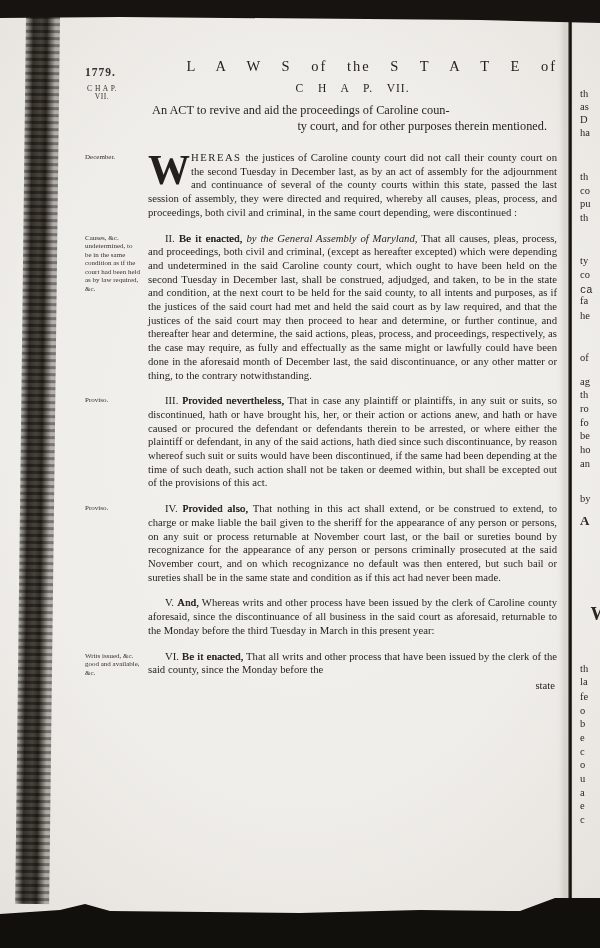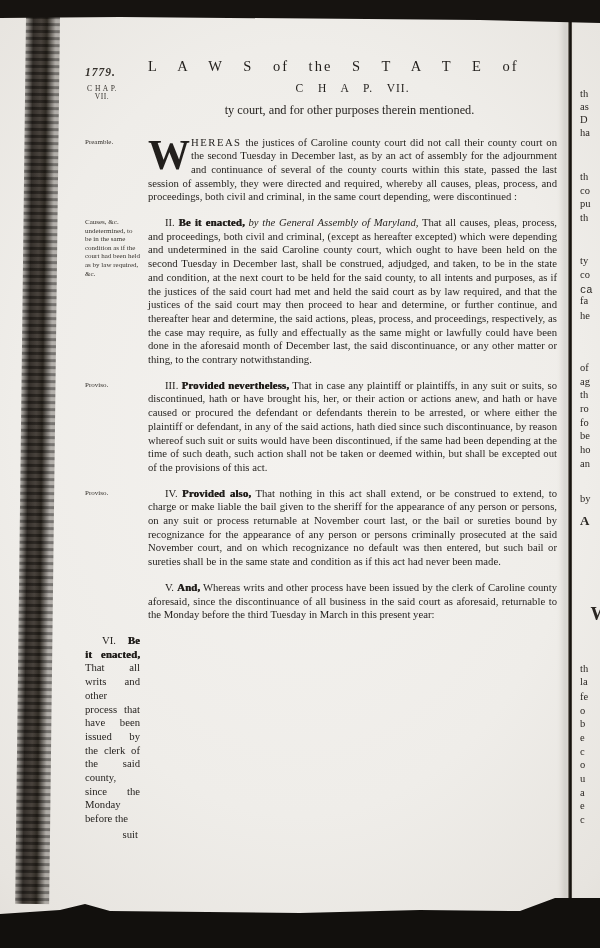--- a/index.html
+++ b/index.html
@@ -53,47 +53,47 @@
 
   
   .page-content {
     position:absolute; left:85px; top:58px; width:472px; z-index:5;
     display:grid; grid-template-columns:55px 409px; column-gap:8px; row-gap:0;
   }
   .mcell { font-size:7px; line-height:8.6px; color:#35312c; padding-top:2px; }
   .tcell { }
 
   .head-margin { padding-top:10px; }
-  .year { font-size:11.5px; font-weight:bold; letter-spacing:1px; font-style:italic; }
+  .year { font-size:11.5px; font-weight:bold; letter-spacing:1px; }
   .chap-margin { font-size:7.5px; letter-spacing:0.5px; margin-top:8px; text-align:center; width:34px; }
 
   .running-header {
-    font-size:14.5px; text-align:left; letter-spacing:2px; word-spacing:14px;
+    font-size:14.5px; text-align:right; letter-spacing:2px; word-spacing:14px;
     margin-bottom:7px;
   }
   .chap-heading {
     font-size:11.5px; text-align:center; letter-spacing:1px; word-spacing:10px;
     margin-bottom:9px;
   }
   .act-title {
     font-size:12.3px; line-height:15.5px; padding-left:4px; padding-right:10px;
     margin-bottom:17px;
   }
-  .act-title .l2 { display:block; text-align:center; }
+  .act-title .l2 { display:block; text-align:right; }
 
   .para {
     font-size:10.7px; line-height:13.7px; text-align:justify; margin:0 0 12px 0;
   }
   .para.indent { text-indent:17px; }
   .dropcap {
     float:left; font-size:42px; line-height:34px; height:38px; width:40px;
     font-weight:bold; padding:2px 3px 0 0; text-align:center;
   }
   .run-caps { letter-spacing:1.5px; }
-  .run-blackletter { font-weight:bold; letter-spacing:0.2px; text-shadow:0.5px 0 0 currentColor; }
+  .run-blackletter { font-weight:normal; letter-spacing:0.2px; text-shadow:0.5px 0 0 currentColor; }
   .run-italic { font-style:italic; }
 
   .catchword-row { text-align:right; font-size:10.7px; padding-right:2px; margin-top:-10px; }
 </style>
 </head>
 <body>
 
 <div class="scan">
 
   <div class="spine"></div>
@@ -105,21 +105,21 @@
       <div class="frag" style="top: 127px;">ha</div>
       <div class="frag" style="top: 171px;">th</div>
       <div class="frag" style="top: 185px;">co</div>
       <div class="frag" style="top: 198px;">pu</div>
       <div class="frag" style="top: 212px;">th</div>
       <div class="frag" style="top: 255px;">ty</div>
       <div class="frag" style="top: 269px;">co</div>
       <div class="frag" style="top: 295px; text-align: center;">fa</div>
       <div class="frag" style="top: 285px; font-family: Liberation Mono, monospace;">ca</div>
       <div class="frag" style="top: 310px;">he</div>
-      <div class="frag" style="top: 362px;">of</div>
+      <div class="frag" style="top: 352px;">of</div>
       <div class="frag" style="top: 376px;">ag</div>
       <div class="frag" style="top: 389px;">th</div>
       <div class="frag" style="top: 403px;">ro</div>
       <div class="frag" style="top: 417px;">fo</div>
       <div class="frag" style="top: 430px;">be</div>
       <div class="frag" style="top: 444px;">ho</div>
       <div class="frag" style="top: 458px;">an</div>
       <div class="frag" style="top: 493px;">by</div>
       <div class="frag big" style="top: 515px;">A</div>
       <div class="frag dropcap" style="top: 606px;">W</div>
@@ -140,25 +140,26 @@
   <div class="page-content">
 
     <div class="mcell head-margin">
       <div class="year">1779.</div>
       <div class="chap-margin">C H A P. VII.</div>
     </div>
     <div class="tcell">
       <div class="running-header">L A W S of the S T A T E of</div>
       <div class="chap-heading">C H A P. VII.</div>
       <div class="act-title">
+        <span>An ACT to revive and aid the proceedings of Caroline coun-</span>
         <span class="l2">ty court, and for other purposes therein mentioned.</span>
       </div>
     </div>
 
-    <div class="mcell">Preamble.</div>
+    <div class="mcell">December.</div>
     <div class="tcell">
       <p class="para"><span class="dropcap">W</span><span class="run-caps">HEREAS</span><span class="run-normal"> the justices of Caroline county court did not call their county court on the second Tuesday in December last, as by an act of assembly for the adjournment and continuance of several of the county courts within this state, passed the last session of assembly, they were directed and required, whereby all causes, pleas, process, and proceedings, both civil and criminal, in the same court depending, were discontinued :</span></p>
     </div>
 
     <div class="mcell">Causes, &amp;c. undetermined, to be in the same condition as if the court had been held as by law required, &amp;c.</div>
     <div class="tcell">
       <p class="para indent"><span class="run-normal">II. </span><span class="run-blackletter">Be it enacted,</span><span class="run-italic"> by the General Assembly of Maryland,</span><span class="run-normal"> That all causes, pleas, process, and proceedings, both civil and criminal, (except as hereafter excepted) which were depending and undetermined in the said Caroline county court, which ought to have been held on the second Tuesday in December last, shall be construed, adjudged, and taken, to be in the state and condition, at the next court to be held for the said county, to all intents and purposes, as if the justices of the said court had met and held the said court as by law required, and that the justices of the said court may then proceed to hear and determine, or further continue, and thereafter hear and determine, the said actions, pleas, process, and proceedings, respectively, as the case may require, as fully and effectually as the same might or lawfully could have been done in the aforesaid month of December last, the said discontinuance, or any other matter or thing, to the contrary notwithstanding.</span></p>
     </div>
 
     <div class="mcell">Proviso.</div>
@@ -169,21 +170,22 @@
     <div class="mcell">Proviso.</div>
     <div class="tcell">
       <p class="para indent"><span class="run-normal">IV. </span><span class="run-blackletter">Provided also,</span><span class="run-normal"> That nothing in this act shall extend, or be construed to extend, to charge or make liable the bail given to the sheriff for the appearance of any person or persons, on any suit or process returnable at November court last, or the bail or sureties bound by recognizance for the appearance of any person or persons criminally prosecuted at the said November court, and on which recognizance no default was then entered, but such bail or sureties shall be in the same state and condition as if this act had never been made.</span></p>
     </div>
 
     <div class="mcell"></div>
     <div class="tcell">
       <p class="para indent"><span class="run-normal">V. </span><span class="run-blackletter">And,</span><span class="run-normal"> Whereas writs and other process have been issued by the clerk of Caroline county aforesaid, since the discontinuance of all business in the said court as aforesaid, returnable to the Monday before the third Tuesday in March in this present year:</span></p>
     </div>
 
+    <div class="mcell">Writs issued, &amp;c. good and available, &amp;c.</div>
     <div class="tcell">
       <p class="para indent"><span class="run-normal">VI. </span><span class="run-blackletter">Be it enacted,</span><span class="run-normal"> That all writs and other process that have been issued by the clerk of the said county, since the Monday before the</span></p>
-    <div class="catchword-row">suit</div>
+    <div class="catchword-row">state</div>
       </div>
   </div>
 
   <div class="top-band"></div>
   <div class="bottom-band"></div>
 </div>
 
 </body></html>

